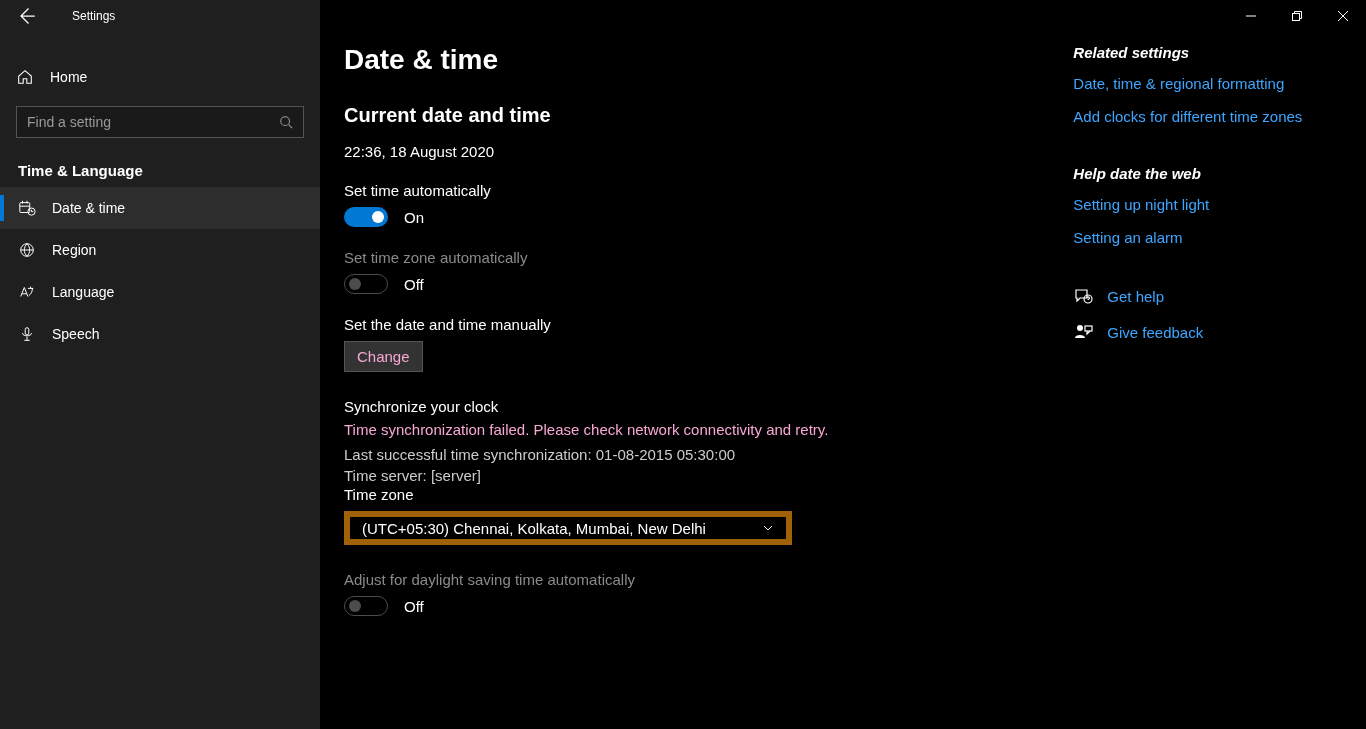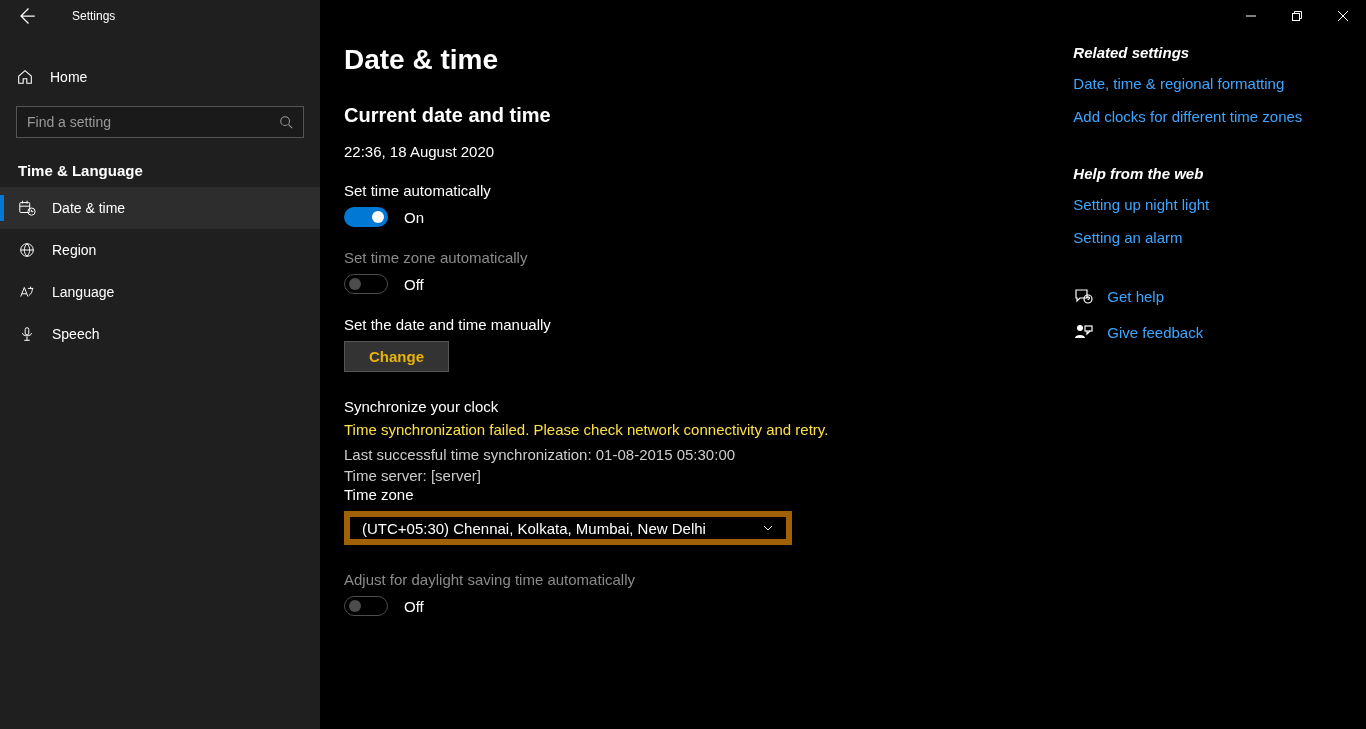--- a/index.html
+++ b/index.html
@@ -85,25 +85,25 @@
   position: absolute; top: 4px;
 }
 .toggle.on { background: #0078d4; }
 .toggle.on .knob { right: 4px; background: #fff; }
 .toggle.off { background: transparent; border: 1px solid #8a8a8a; }
 .toggle.off .knob { left: 4px; top: 3px; background: #8a8a8a; }
 .toggle.disabled { opacity: 0.55; cursor: default; }
 .toggle-text { font-size: 15px; }
 
 .btn {
-  background: #333; border: 1px solid #555; color: #eab308;
-  padding: 6px 24px; font-size: 15px; cursor: pointer; font-weight: bold;
+  background: #333; border: 1px solid #555; color: #f9a8d4;
+  padding: 6px 12px; font-size: 15px; cursor: pointer;
 }
 .block { margin-bottom: 26px; }
-.sync-error { color: #fde047; margin: 6px 0; font-size: 15px; }
+.sync-error { color: #f9a8d4; margin: 6px 0; font-size: 15px; }
 .sync-info { color: #ccc; font-size: 15px; line-height: 1.4; }
 .sync-btn-wrap { margin-top: 14px; }
 
 .dropdown {
   width: 448px; height: 34px; border: 6px solid #a16207;
   display: flex; align-items: center; justify-content: space-between;
   padding: 0 12px; cursor: pointer; font-size: 15px;
 }
 
 
@@ -255,21 +255,21 @@
         <div class="rail-title">Related settings</div>
         <div class="rail-link">
             <span>Date, time &amp; regional formatting</span>
           </div>
         <div class="rail-link">
             <span>Add clocks for different time zones</span>
           </div>
       </div>
 
       <div class="rail-section">
-        <div class="rail-title">Help from the web</div>
+        <div class="rail-title">Help date the web</div>
         <div class="rail-link">
             <span>Setting up night light</span>
           </div>
         <div class="rail-link">
             <span>Setting an alarm</span>
           </div>
       </div>
 
       <div class="rail-section">
         <div class="rail-link">

